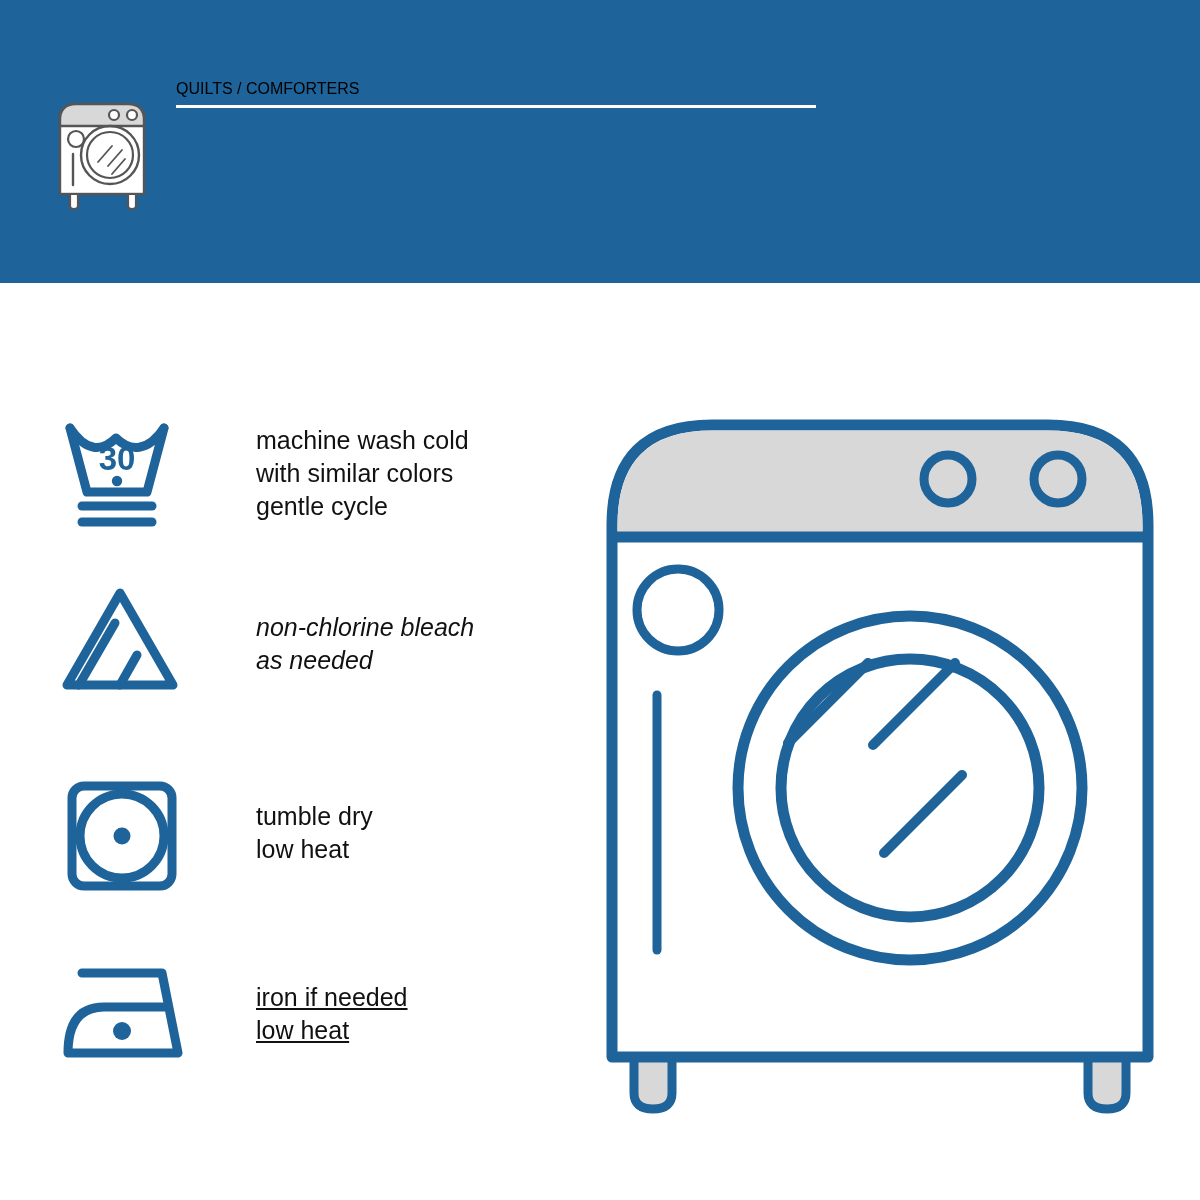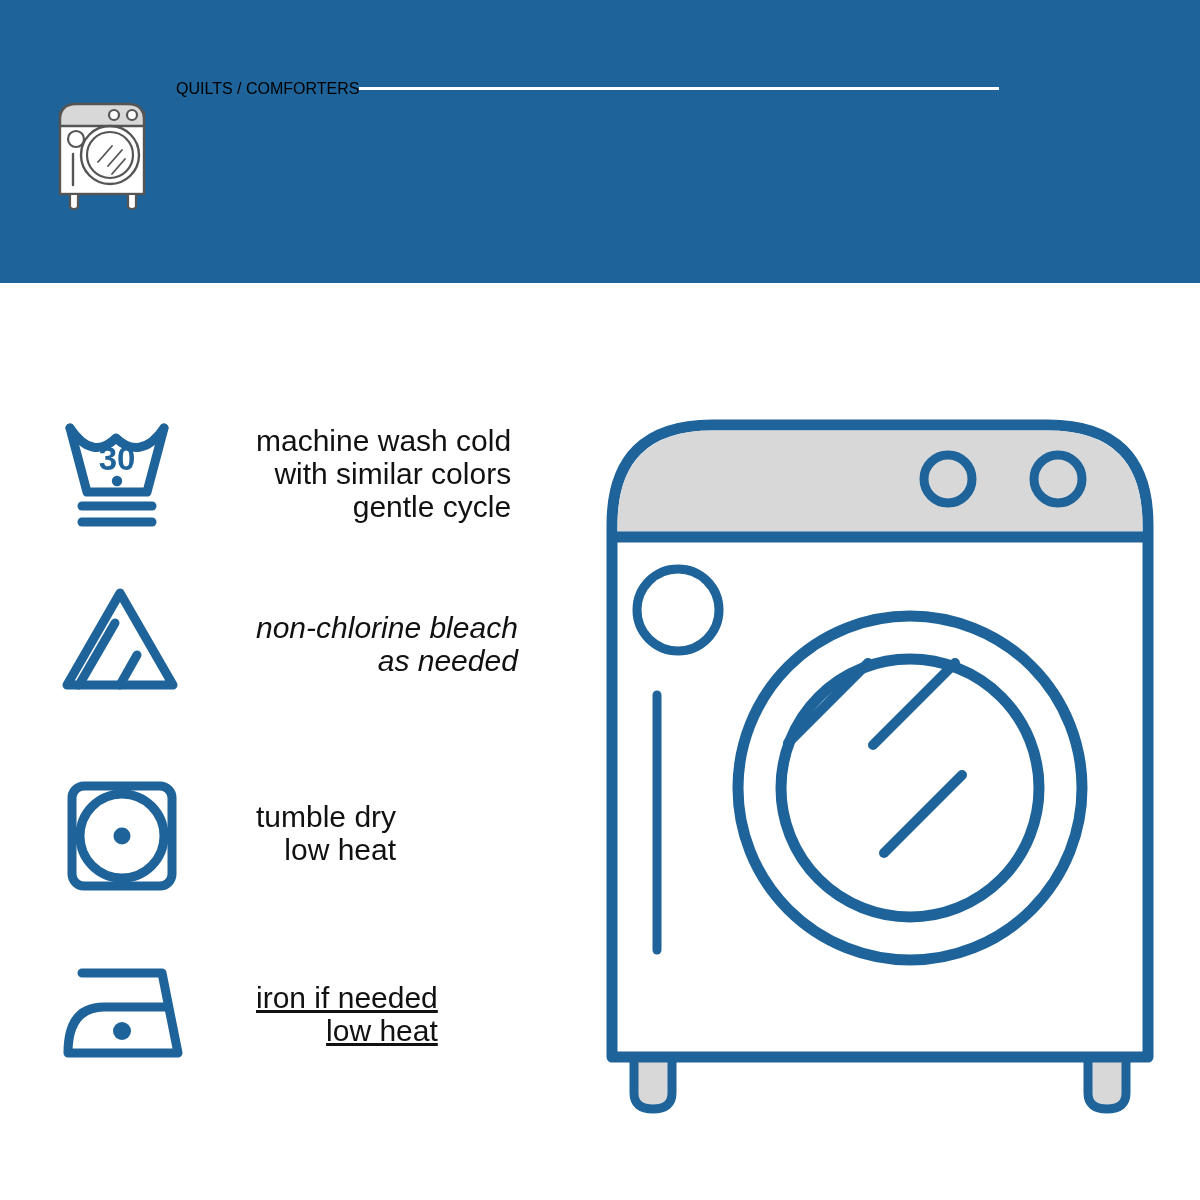--- a/index.html
+++ b/index.html
@@ -33,21 +33,21 @@
   }
   #header-logo-icon {
     width: 104px;
     height: 130px;
     flex: 0 0 auto;
     margin-right: 20px;
     margin-top: 4px;
   }
   #header-title-block {
     display: flex;
-    flex-direction: row;
+    flex-direction: column;
     padding-top: 2px;
   }
   #header-title-rule {
     height: 3px;
     background: #ffffff;
     margin: 7px 0 6px 0;
     width: 640px;
   }
 
   
@@ -57,36 +57,35 @@
     top: 283px;
     width: 560px;
     height: 917px;
   }
   .care-row {
     position: absolute;
     left: 60px;
     display: flex;
     align-items: flex-start;
     width: 480px;
-    text-align: right;
   }
   .care-row-symbol {
     width: 128px;
     height: 120px;
     flex: 0 0 auto;
   }
   .care-row-symbol svg {
     display: block;
     width: 128px;
     height: 120px;
   }
   .care-row-text {
     margin-left: 68px;
     color: #111111;
-    font-size: 30px;
+    font-size: 25px;
     line-height: 33px;
     font-weight: 400;
     white-space: pre-line;
     padding-top: 0px;
   }
   #care-row-0 { top: 133px; }
   #care-row-0 .care-row-text { padding-top: 8px; }
   #care-row-1 { top: 300px; font-style: italic; }
   #care-row-1 .care-row-text { padding-top: 28px; }
   #care-row-2 { top: 495px; }

